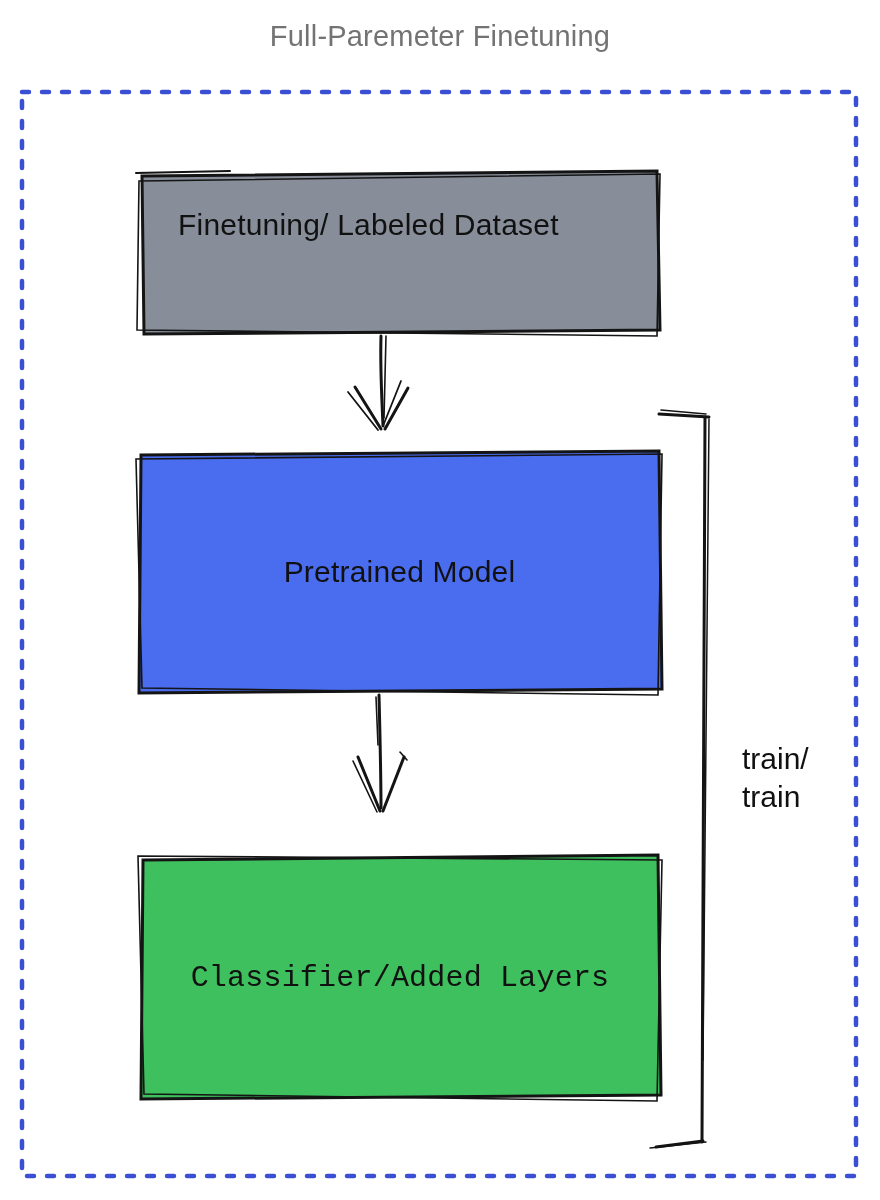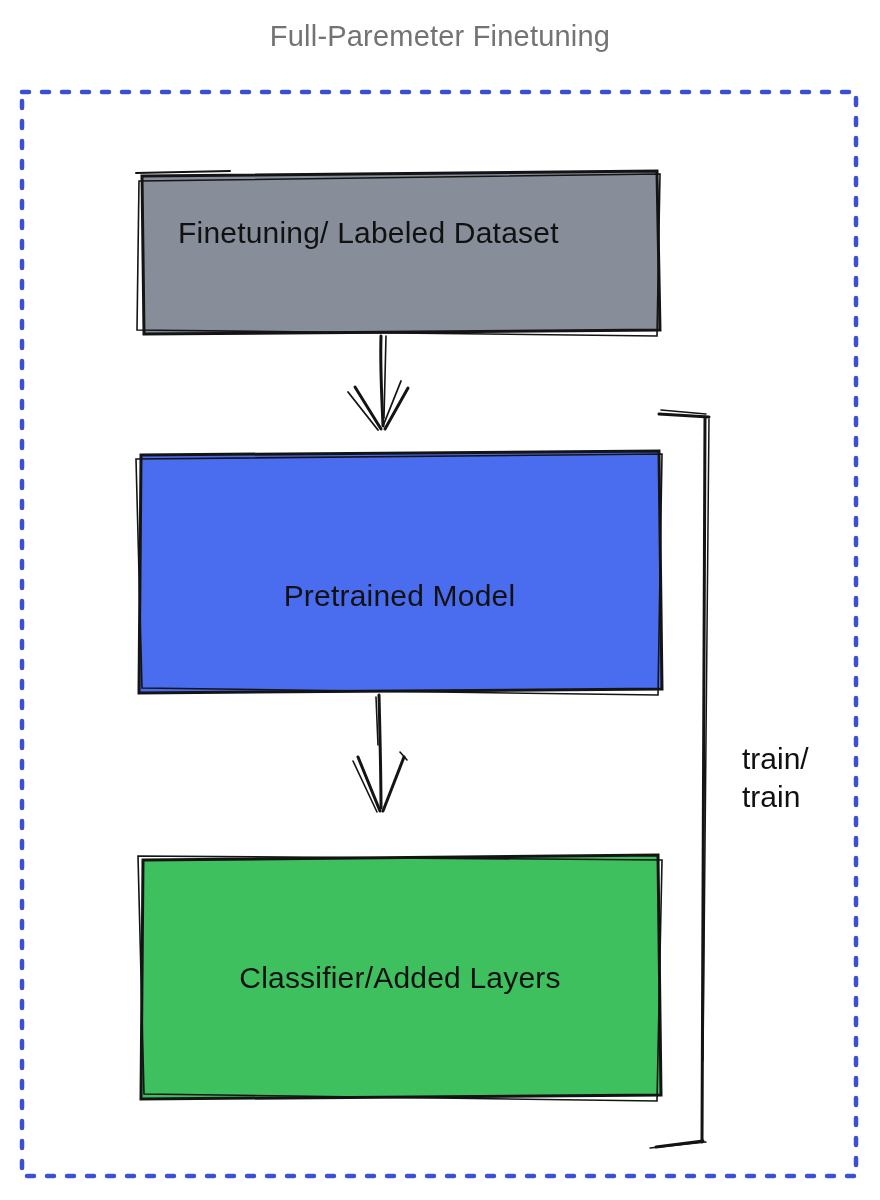--- a/index.html
+++ b/index.html
@@ -33,31 +33,31 @@
   .box-label {
     position: absolute;
     display: flex;
     align-items: center;
     justify-content: center;
     font-size: 30px;
     line-height: 34px;
     letter-spacing: 0.2px;
   }
   .label-dataset {
-    left: 140px; top: 172px; width: 520px; height: 161px;
+    left: 140px; top: 164px; width: 520px; height: 161px;
     align-items: flex-start;
     justify-content: flex-start;
     padding: 44px 0 8px 38px;
     box-sizing: border-box;
   }
   .label-pretrained {
     left: 138px; top: 452px; width: 523px; height: 240px;
   }
   .label-classifier {
-    left: 140px; top: 857px; width: 520px; height: 241px;
+    left: 140px; top: 857px; width: 520px; height: 241px; font-family: Liberation Mono, monospace;
   }
   .bracket-label {
     position: absolute;
     left: 742px;
     top: 700px;
     font-size: 30px;
     line-height: 38px;
     text-align: left;
     margin-top: 40px;
   }
@@ -112,21 +112,21 @@
       <path d="M661,410 L706,414" stroke-width="1.6"></path>
       <path d="M705,417 L702,1142" stroke-width="3"></path>
       <path d="M709,419 L703,1060" stroke-width="1.5"></path>
       <path d="M703,1141 L656,1147" stroke-width="3"></path>
       <path d="M650,1148 L706,1142" stroke-width="1.4"></path>
     </g>
   </svg>
 
   <div class="box-label label-dataset" style="color: rgb(17, 17, 17);">Finetuning/ Labeled Dataset</div>
 
-  <div class="box-label label-pretrained" style="color: rgb(17, 17, 17); margin-top: 24px;">Pretrained Model</div>
+  <div class="box-label label-pretrained" style="color: rgb(17, 17, 17);">Pretrained Model</div>
 
   <div class="box-label label-classifier" style="color: rgb(17, 17, 17);">Classifier/Added Layers</div>
 
   <div class="bracket-label" style="color: rgb(17, 17, 17);">
     <div>train/</div>
     <div>train</div>
   </div>
 
 </div>
 

